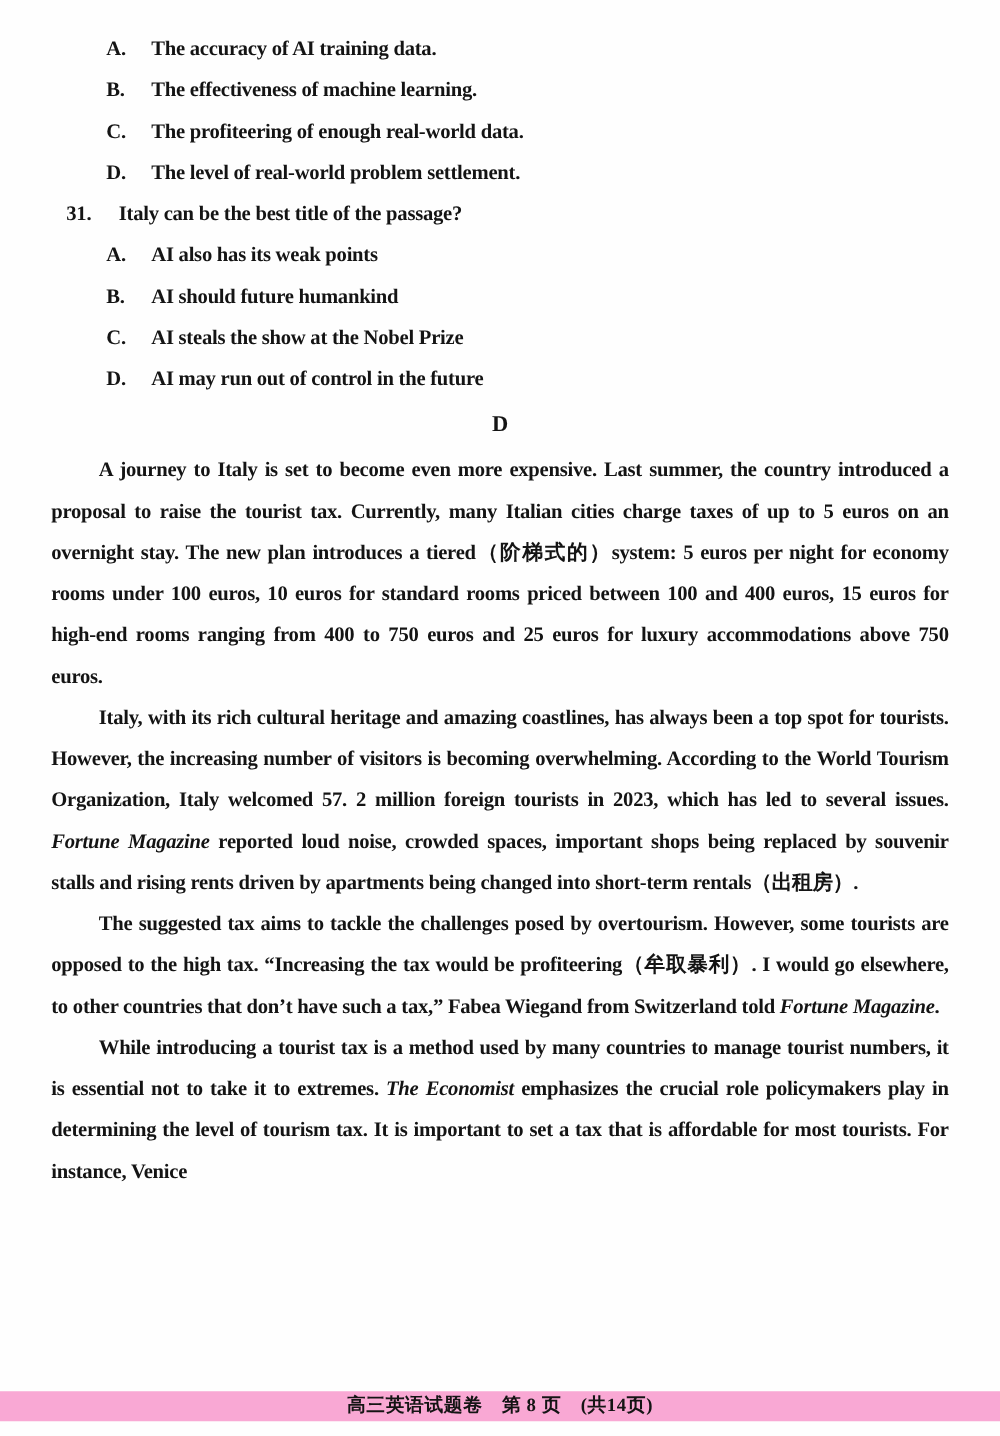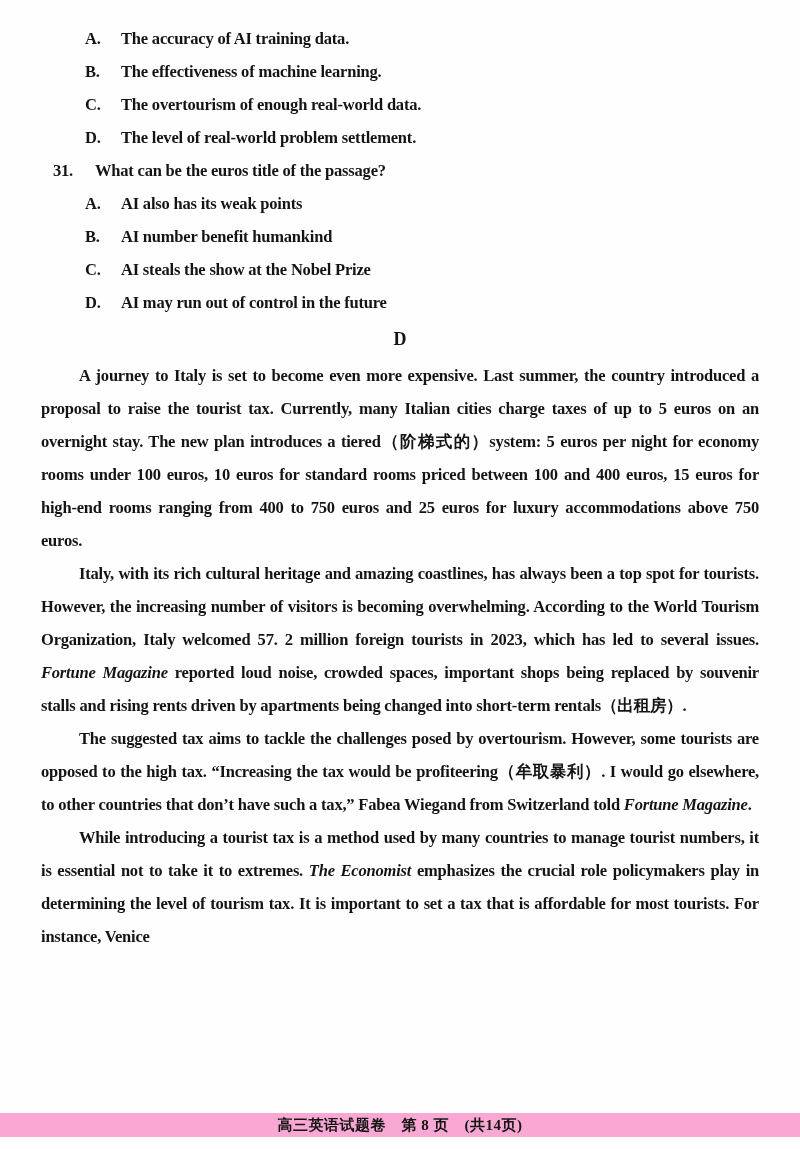--- a/index.html
+++ b/index.html
@@ -77,38 +77,38 @@
   <div class="option">
     <span class="opt-label">A.</span>
     <span class="opt-text">The accuracy of AI training data.</span>
   </div>
   <div class="option">
     <span class="opt-label">B.</span>
     <span class="opt-text">The effectiveness of machine learning.</span>
   </div>
   <div class="option">
     <span class="opt-label">C.</span>
-    <span class="opt-text">The overtourism of enough real-world data.</span>
+    <span class="opt-text">The profiteering of enough real-world data.</span>
   </div>
   <div class="option">
     <span class="opt-label">D.</span>
     <span class="opt-text">The level of real-world problem settlement.</span>
   </div>
 
   <div class="question">
     <span class="q-num">31.</span>
-    <span class="q-stem">What can be the euros title of the passage?</span>
+    <span class="q-stem">Italy can be the best title of the passage?</span>
   </div>
   <div class="option">
     <span class="opt-label">A.</span>
     <span class="opt-text">AI also has its weak points</span>
   </div>
   <div class="option">
     <span class="opt-label">B.</span>
-    <span class="opt-text">AI number benefit humankind</span>
+    <span class="opt-text">AI should future humankind</span>
   </div>
   <div class="option">
     <span class="opt-label">C.</span>
     <span class="opt-text">AI steals the show at the Nobel Prize</span>
   </div>
   <div class="option">
     <span class="opt-label">D.</span>
     <span class="opt-text">AI may run out of control in the future</span>
   </div>
 

